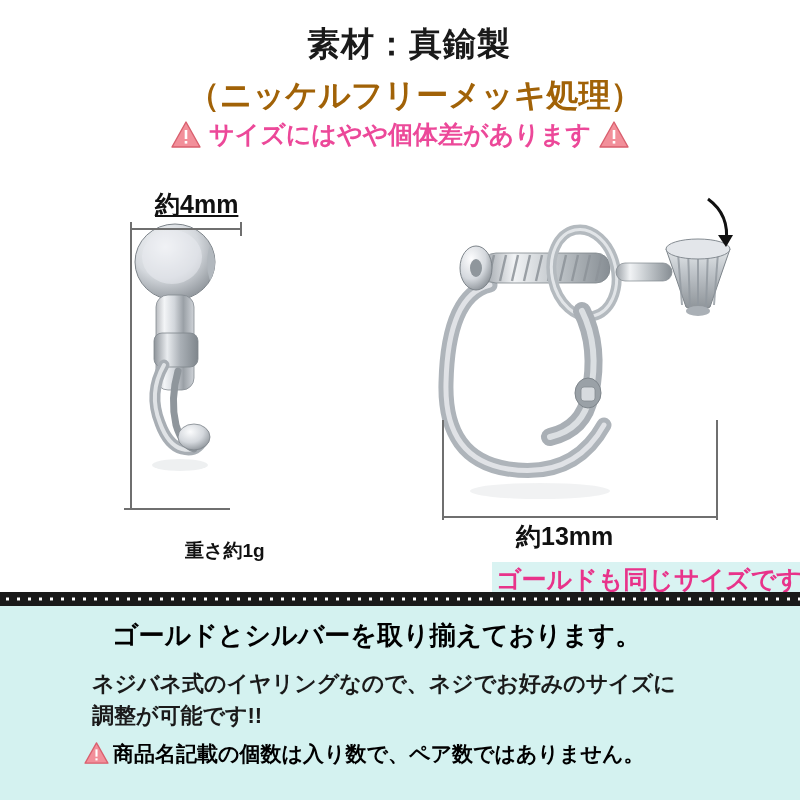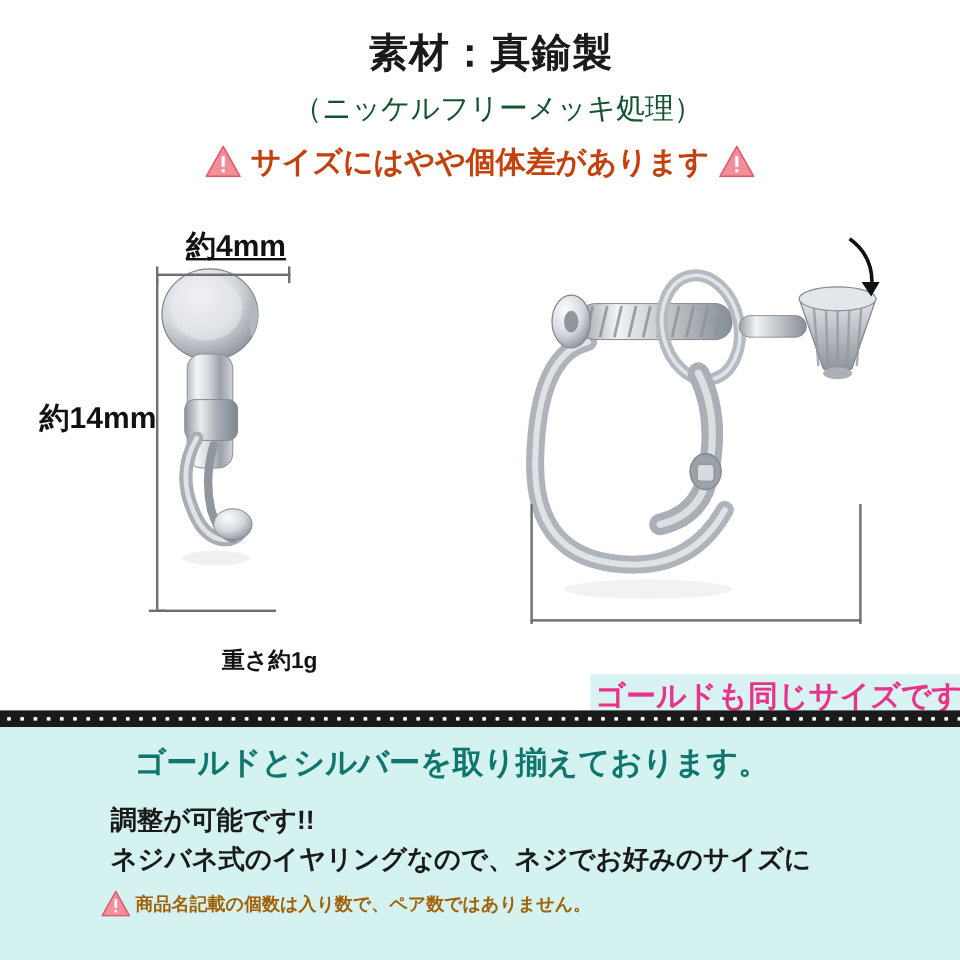--- a/index.html
+++ b/index.html
@@ -39,41 +39,41 @@
     color: #1a1a1a;
     letter-spacing: 1px;
     padding-left: 18px;
     box-sizing: border-box;
   }
   .heading-plating {
     position: absolute;
     left: 0; top: 74px;
     width: 800px;
     text-align: center;
-    font-size: 24px;
-    font-weight: normal;
-    color: #14532d;
+    font-size: 32px;
+    font-weight: bold;
+    color: #a16207;
     letter-spacing: 0px;
     padding-left: 30px;
     box-sizing: border-box;
   }
 
   .warn-row {
     position: absolute;
     left: 0; top: 118px;
     width: 800px;
     display: flex;
     align-items: center;
     justify-content: center;
     gap: 8px;
   }
   .warn-row .warn-text {
     font-size: 25px;
     font-weight: bold;
-    color: #c2410c;
+    color: #ec4899;
   }
   
   .tri {
     position: relative;
     width: 30px;
     height: 27px;
     display: inline-block;
   }
   .tri svg { display:block; }
   .dim-label {
@@ -132,41 +132,41 @@
     left: 0; top: 606px;
     width: 800px;
     height: 194px;
     background: #d4f2f0;
   }
   .b-line1 {
     position: absolute;
     left: 112px; top: 12px;
     font-size: 26px;
     font-weight: bold;
-    color: #0f766e;
+    color: #000000;
   }
   .b-line2 {
     position: absolute;
     left: 92px; top: 62px;
     font-size: 22px;
     font-weight: bold;
     color: #1a1a1a;
     line-height: 32px;
   }
   .b-note {
     position: absolute;
     left: 84px; top: 132px;
     display: flex;
     align-items: flex-start;
     gap: 4px;
   }
   .b-note-text {
-    font-size: 15px;
-    font-weight: bold;
-    color: #a16207;
+    font-size: 21px;
+    font-weight: bold;
+    color: #000000;
     line-height: 31px;
   }
   .tri-sm { width: 25px; height: 22px; margin-top: 4px; }
 
   
   .art { position: absolute; }
 </style>
 </head>
 <body>
 
@@ -237,21 +237,20 @@
     </svg>
 
     <div class="gl" style="left:130px; top:228px; width:112px; height:2px;"></div>
     <div class="gl" style="left:130px; top:222px; width:2px; height:14px;"></div>
     <div class="gl" style="left:240px; top:222px; width:2px; height:14px;"></div>
     <div class="gl" style="left:130px; top:232px; width:2px; height:278px;"></div>
     <div class="gl" style="left:124px; top:508px; width:14px; height:2px;"></div>
     <div class="gl" style="left:130px; top:508px; width:100px; height:2px;"></div>
 
     <div class="dim-label label-4mm">約4mm</div>
-    <div class="dim-label label-14mm">約14mm</div>
     <div class="dim-label label-weight">重さ約1g</div>
 
     <svg class="art" style="left:430px; top:215px;" width="320" height="300" viewBox="0 0 320 300">
       <defs>
         <linearGradient id="rs1" x1="0" y1="0" x2="0" y2="1">
           <stop offset="0%" stop-color="#eceff1"></stop>
           <stop offset="40%" stop-color="#c2c7cc"></stop>
           <stop offset="100%" stop-color="#8b9196"></stop>
         </linearGradient>
         <linearGradient id="rs2" x1="0" y1="0" x2="1" y2="0">
@@ -309,38 +308,39 @@
       <ellipse cx="158" cy="178" rx="13" ry="15" fill="#9aa1a7" stroke="#7d848a" stroke-width="1"></ellipse>
       <rect x="151" y="172" width="14" height="14" rx="3" fill="#d7dbdf" stroke="#868d93" stroke-width="0.8"></rect>
 
       <ellipse cx="110" cy="276" rx="70" ry="8" fill="#cfd3d8" opacity="0.3"></ellipse>
     </svg>
 
     <div class="gl" style="left:442px; top:516px; width:276px; height:2px;"></div>
     <div class="gl" style="left:442px; top:420px; width:2px; height:100px;"></div>
     <div class="gl" style="left:716px; top:420px; width:2px; height:100px;"></div>
 
+    <div class="dim-label label-13mm">約13mm</div>
 
     <svg class="art" style="left:690px; top:195px;" width="60" height="62" viewBox="0 0 60 62">
       <path d="M18,4 q22,16 18,44" fill="none" stroke="#111" stroke-width="3"></path>
       <polygon points="36,52 28,40 43,40" fill="#111"></polygon>
     </svg>
 
     <div class="gold-note">ゴールドも同じサイズです</div>
   </div>
 
   <div class="divider">
     <div class="dots"></div>
   </div>
 
   <div class="bottom-section">
     <div class="b-line1">ゴールドとシルバーを取り揃えております。</div>
     <div class="b-line2">
+      <div>ネジバネ式のイヤリングなので、ネジでお好みのサイズに</div>
       <div>調整が可能です!!</div>
-      <div>ネジバネ式のイヤリングなので、ネジでお好みのサイズに</div>
     </div>
     <div class="b-note">
       <span class="tri tri-sm">
         <svg width="25" height="22" viewBox="0 0 30 27">
           <polygon points="15,1 29,26 1,26" fill="#f28f9a" stroke="#d95f6e" stroke-width="1.6" stroke-linejoin="round"></polygon>
           <rect x="13.7" y="9" width="2.6" height="9" fill="#ffffff"></rect>
           <rect x="13.7" y="20" width="2.6" height="2.6" fill="#ffffff"></rect>
         </svg>
       </span>
       <span class="b-note-text">

